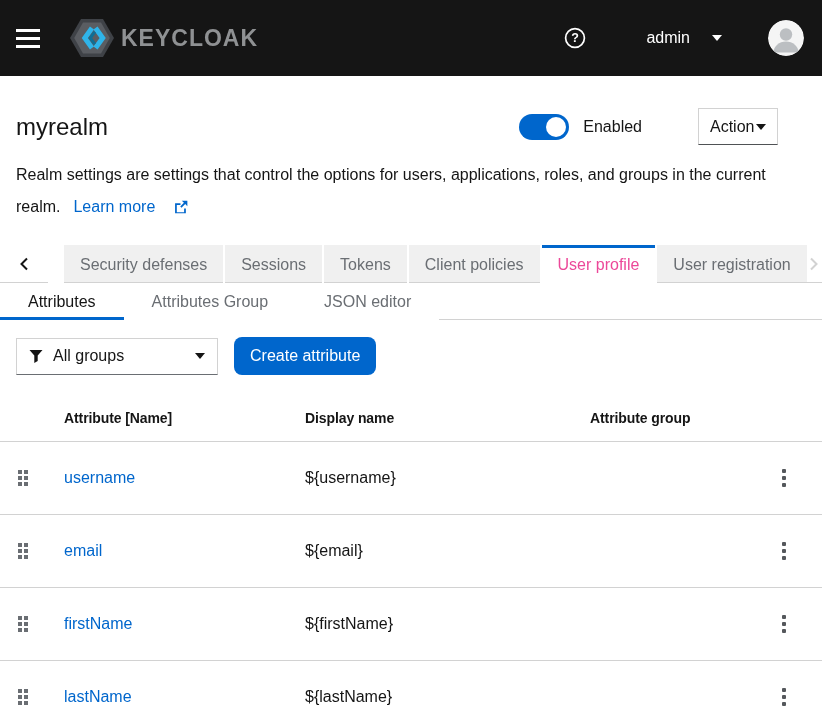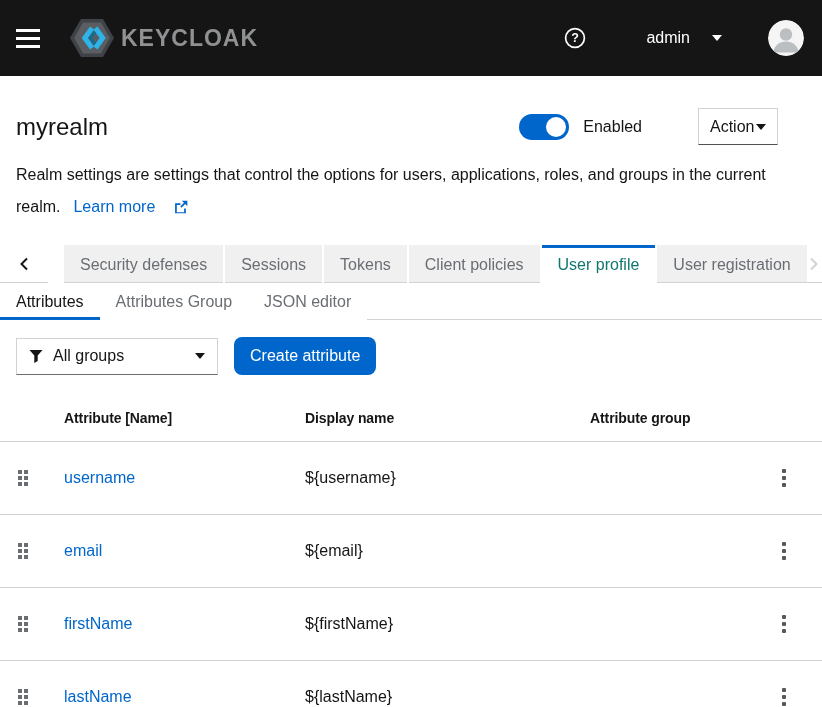--- a/index.html
+++ b/index.html
@@ -47,28 +47,28 @@
   
   .tabbar { margin-top:22px; display:flex; height:38px; }
   .tab-scroll { width:48px; flex:none; background:#fff; border:none; cursor:pointer;
     display:flex; align-items:center; justify-content:center;
     border-bottom:1px solid #d2d2d2; }
   .tab-scroll.right { width:auto; flex:1; }
   .tabs-list { display:flex; gap:2px;margin-left:16px; }
   .tab { display:flex; align-items:center; padding:0 16px; background:#f0f0f0;
     color:#6a6e73; font-size:16px; font-family:inherit; border:none; cursor:pointer;
     border-top:3px solid transparent; border-bottom:1px solid #d2d2d2; white-space:nowrap; }
-  .tab.active { background:#fff; color:#0f766e; border-top:3px solid #0066cc;
+  .tab.active { background:#fff; color:#ec4899; border-top:3px solid #0066cc;
     border-bottom:1px solid #fff; }
 
   
   .subtabbar { display:flex; height:37px; position:relative; }
   .subtabbar::after { content:""; position:absolute; left:0; right:0; bottom:0;
     height:1px; background:#d2d2d2; }
-  .subtab { display:flex; align-items:center; padding:0 16px; background:#fff;
+  .subtab { display:flex; align-items:center; padding:0 28px; background:#fff;
     border:none; cursor:pointer; font-size:16px; font-family:inherit;
     color:#6a6e73; position:relative; z-index:1; }
   .subtab.active { color:#151515; box-shadow: inset 0 -3px 0 0 #0066cc; }
 
   
   .toolbar { margin-top:17px; padding:0 16px; display:flex; align-items:center; }
   .filter-select { width:202px; height:37px; background:#fff; cursor:pointer;
     border:1px solid #d2d2d2; border-bottom:1px solid #6a6e73;
     display:flex; align-items:center; gap:10px; padding:0 12px;
     font-size:16px; font-family:inherit; color:#151515; }

